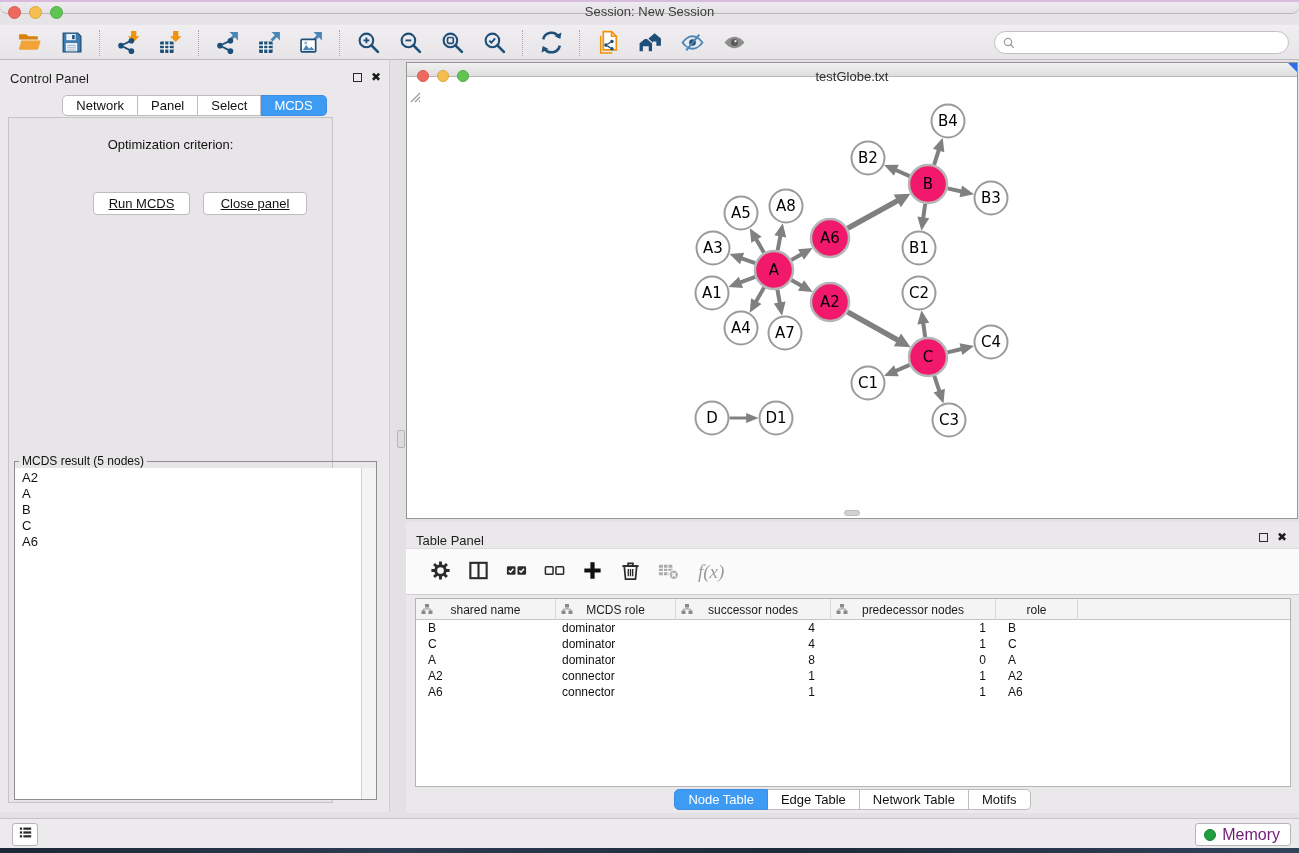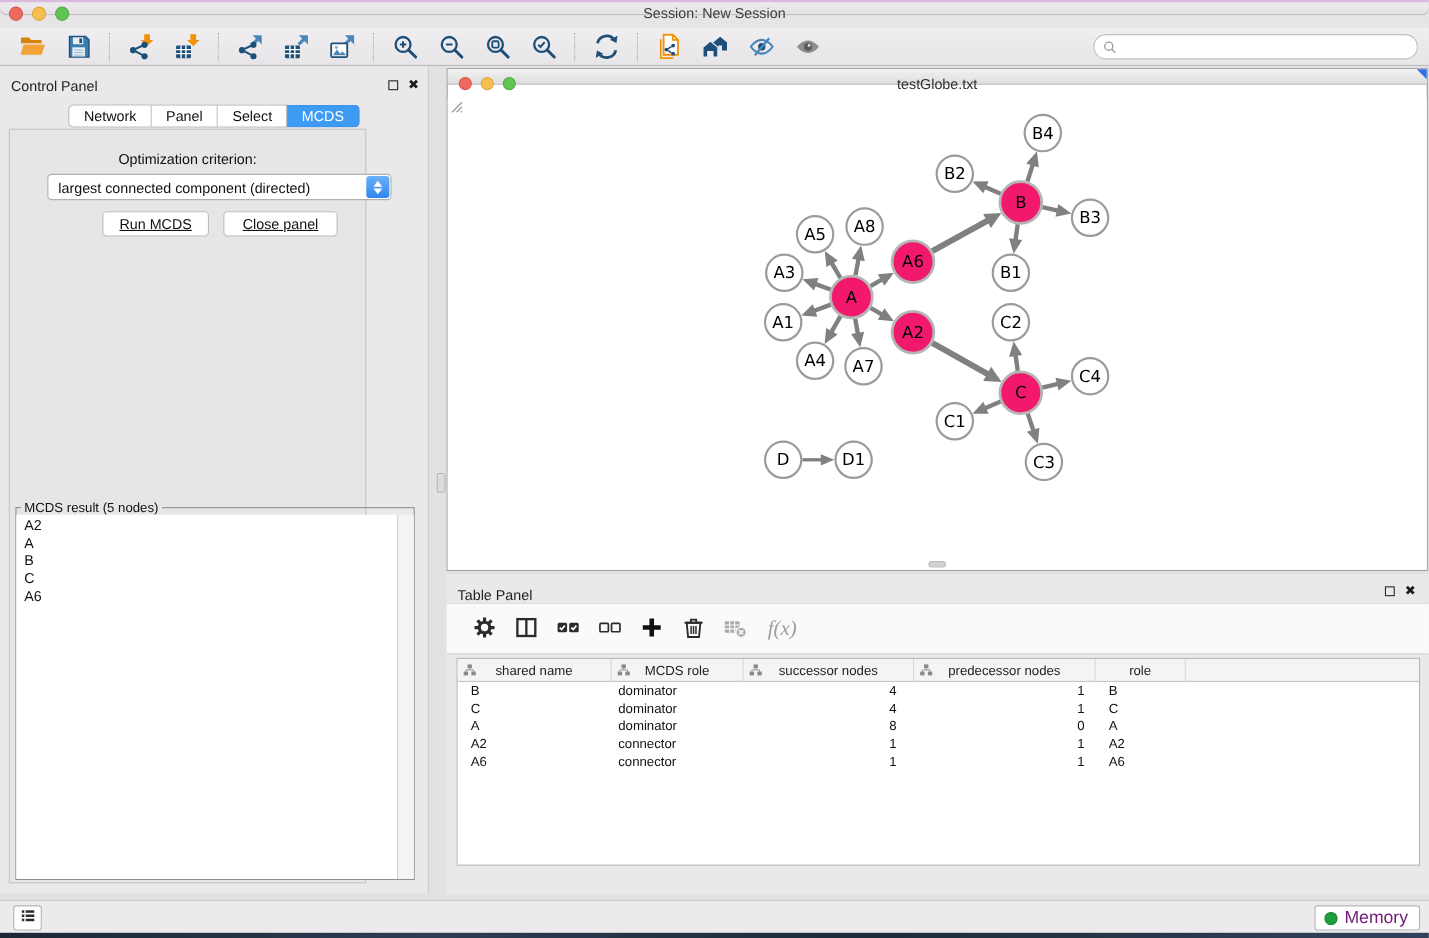--- a/index.html
+++ b/index.html
@@ -331,31 +331,20 @@
       <div id="control-tabs-wrap">
         <div class="seg">
             <div class="seg-tab">Network</div>
             <div class="seg-tab">Panel</div>
             <div class="seg-tab">Select</div>
             <div class="seg-tab active">MCDS</div>
           </div>
       </div>
       <div class="content-box">
         <div class="opt-label">Optimization criterion:</div>
-        <div class="dropdown">
-          <span class="dd-value">largest connected component (directed)</span>
-          <span class="dd-stepper">
-            <svg viewBox="0 0 10 6">
-                <path d="M5 0L9.5 6H.5z" fill="#fff"></path>
-              </svg>
-            <svg viewBox="0 0 10 6">
-                <path d="M5 6L.5 0h9z" fill="#fff"></path>
-              </svg>
-          </span>
-        </div>
         <div class="btn run">Run MCDS</div>
         <div class="btn close">Close panel</div>
         <fieldset class="resbox">
           <legend>MCDS result (5 nodes)</legend>
           <div class="result-inner">
             <div class="result-list">
                 <div class="result-item">A2</div>
                 <div class="result-item">A</div>
                 <div class="result-item">B</div>
                 <div class="result-item">C</div>
@@ -712,20 +701,28 @@
             </div>
             <div class="trow">
               <div class="td c0" style="width: 140px;">A6</div>
               <div class="td c1" style="width: 120px;">connector</div>
               <div class="td c2" style="width: 155px;">1</div>
               <div class="td c3" style="width: 165px;">1</div>
               <div class="td c4" style="width: 82px;">A6</div>
             </div>
           </div>
       </div>
+      <div class="tabs-row">
+        <div class="seg">
+            <div class="seg-tab active">Node Table</div>
+            <div class="seg-tab">Edge Table</div>
+            <div class="seg-tab">Network Table</div>
+            <div class="seg-tab">Motifs</div>
+          </div>
+      </div>
     </div>
 
   </div>
 
   <div id="statusbar">
     <div class="list-btn">
       <span id="list-icon-slot"><svg viewBox="0 0 24 24">
             <g fill="#2b2b2b">
               <rect x="4" y="5" width="3.2" height="3.2"></rect>
               <rect x="9" y="5" width="11" height="3.2"></rect>

